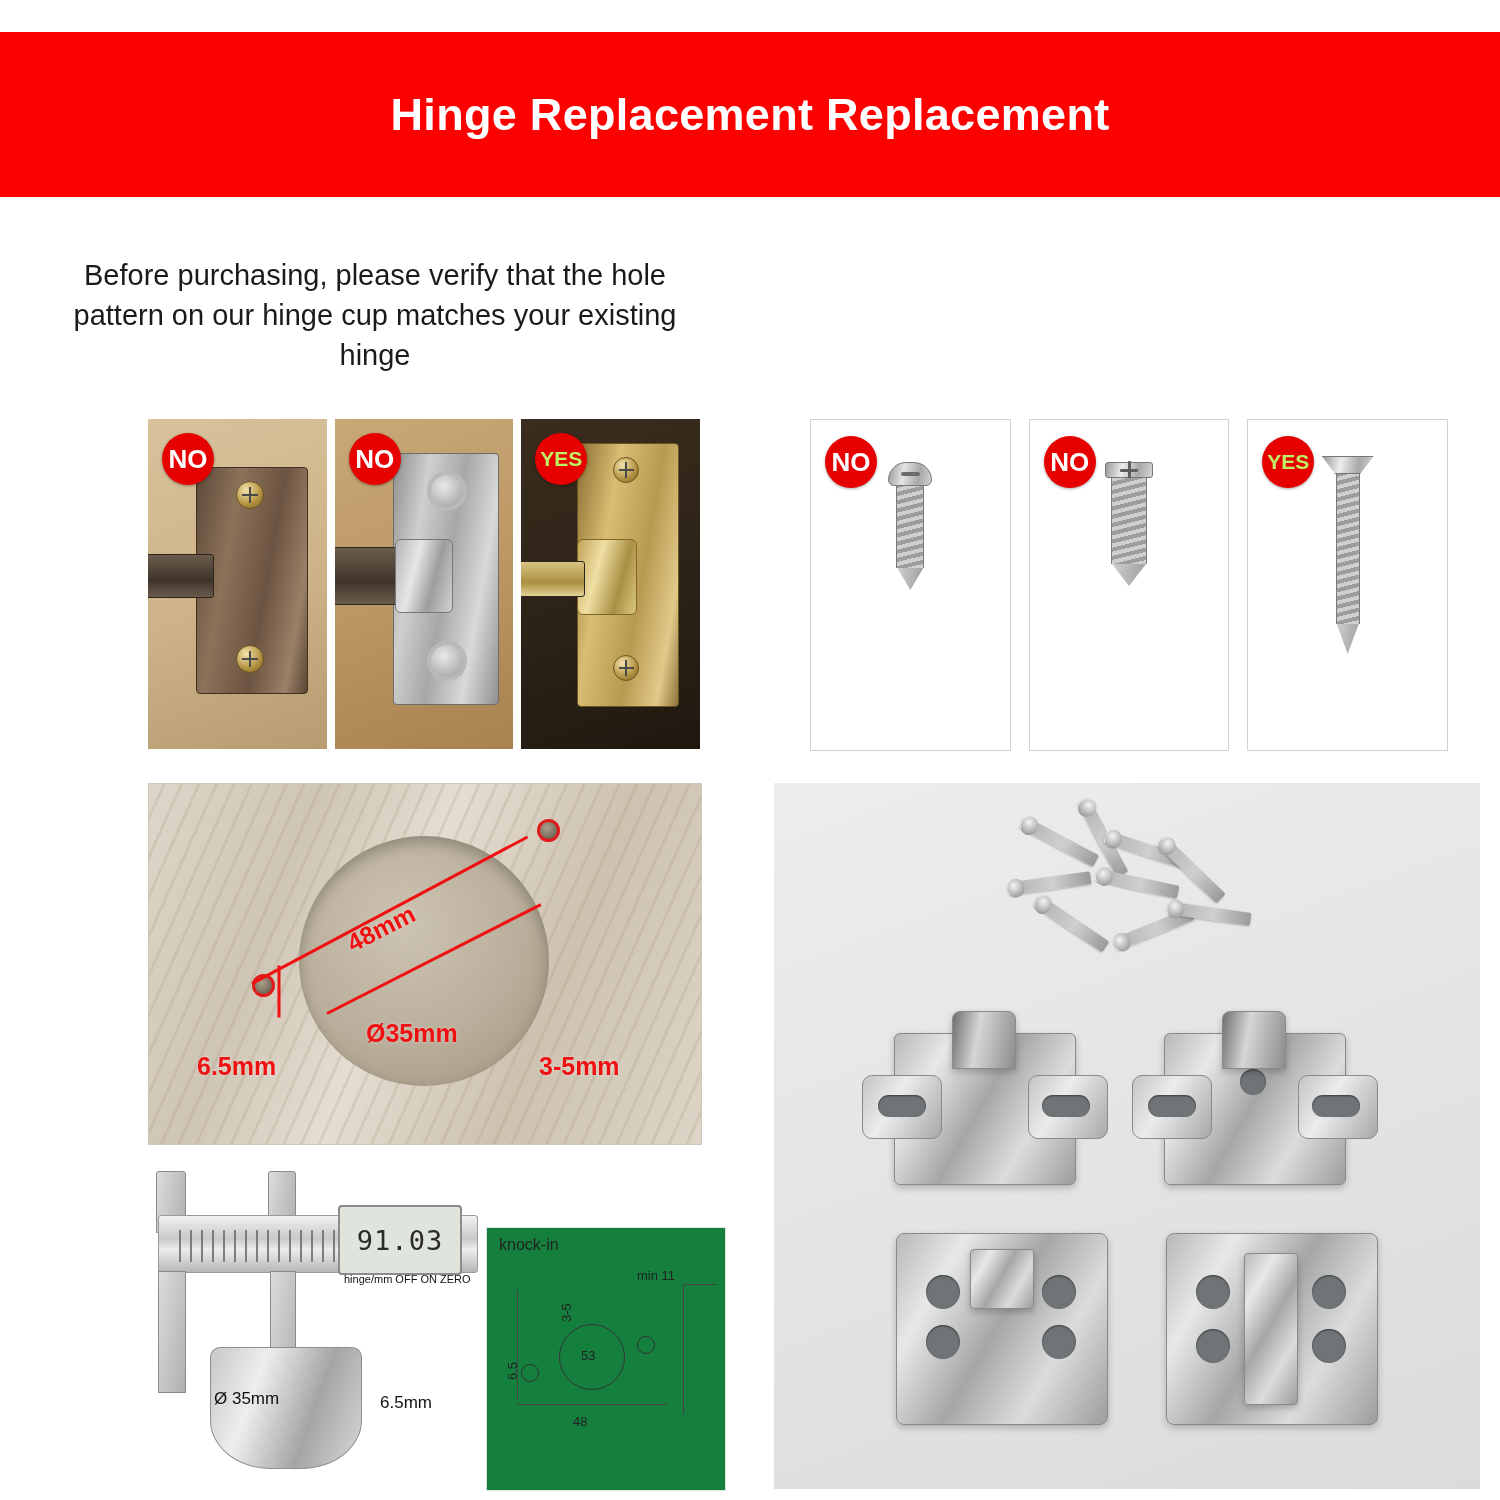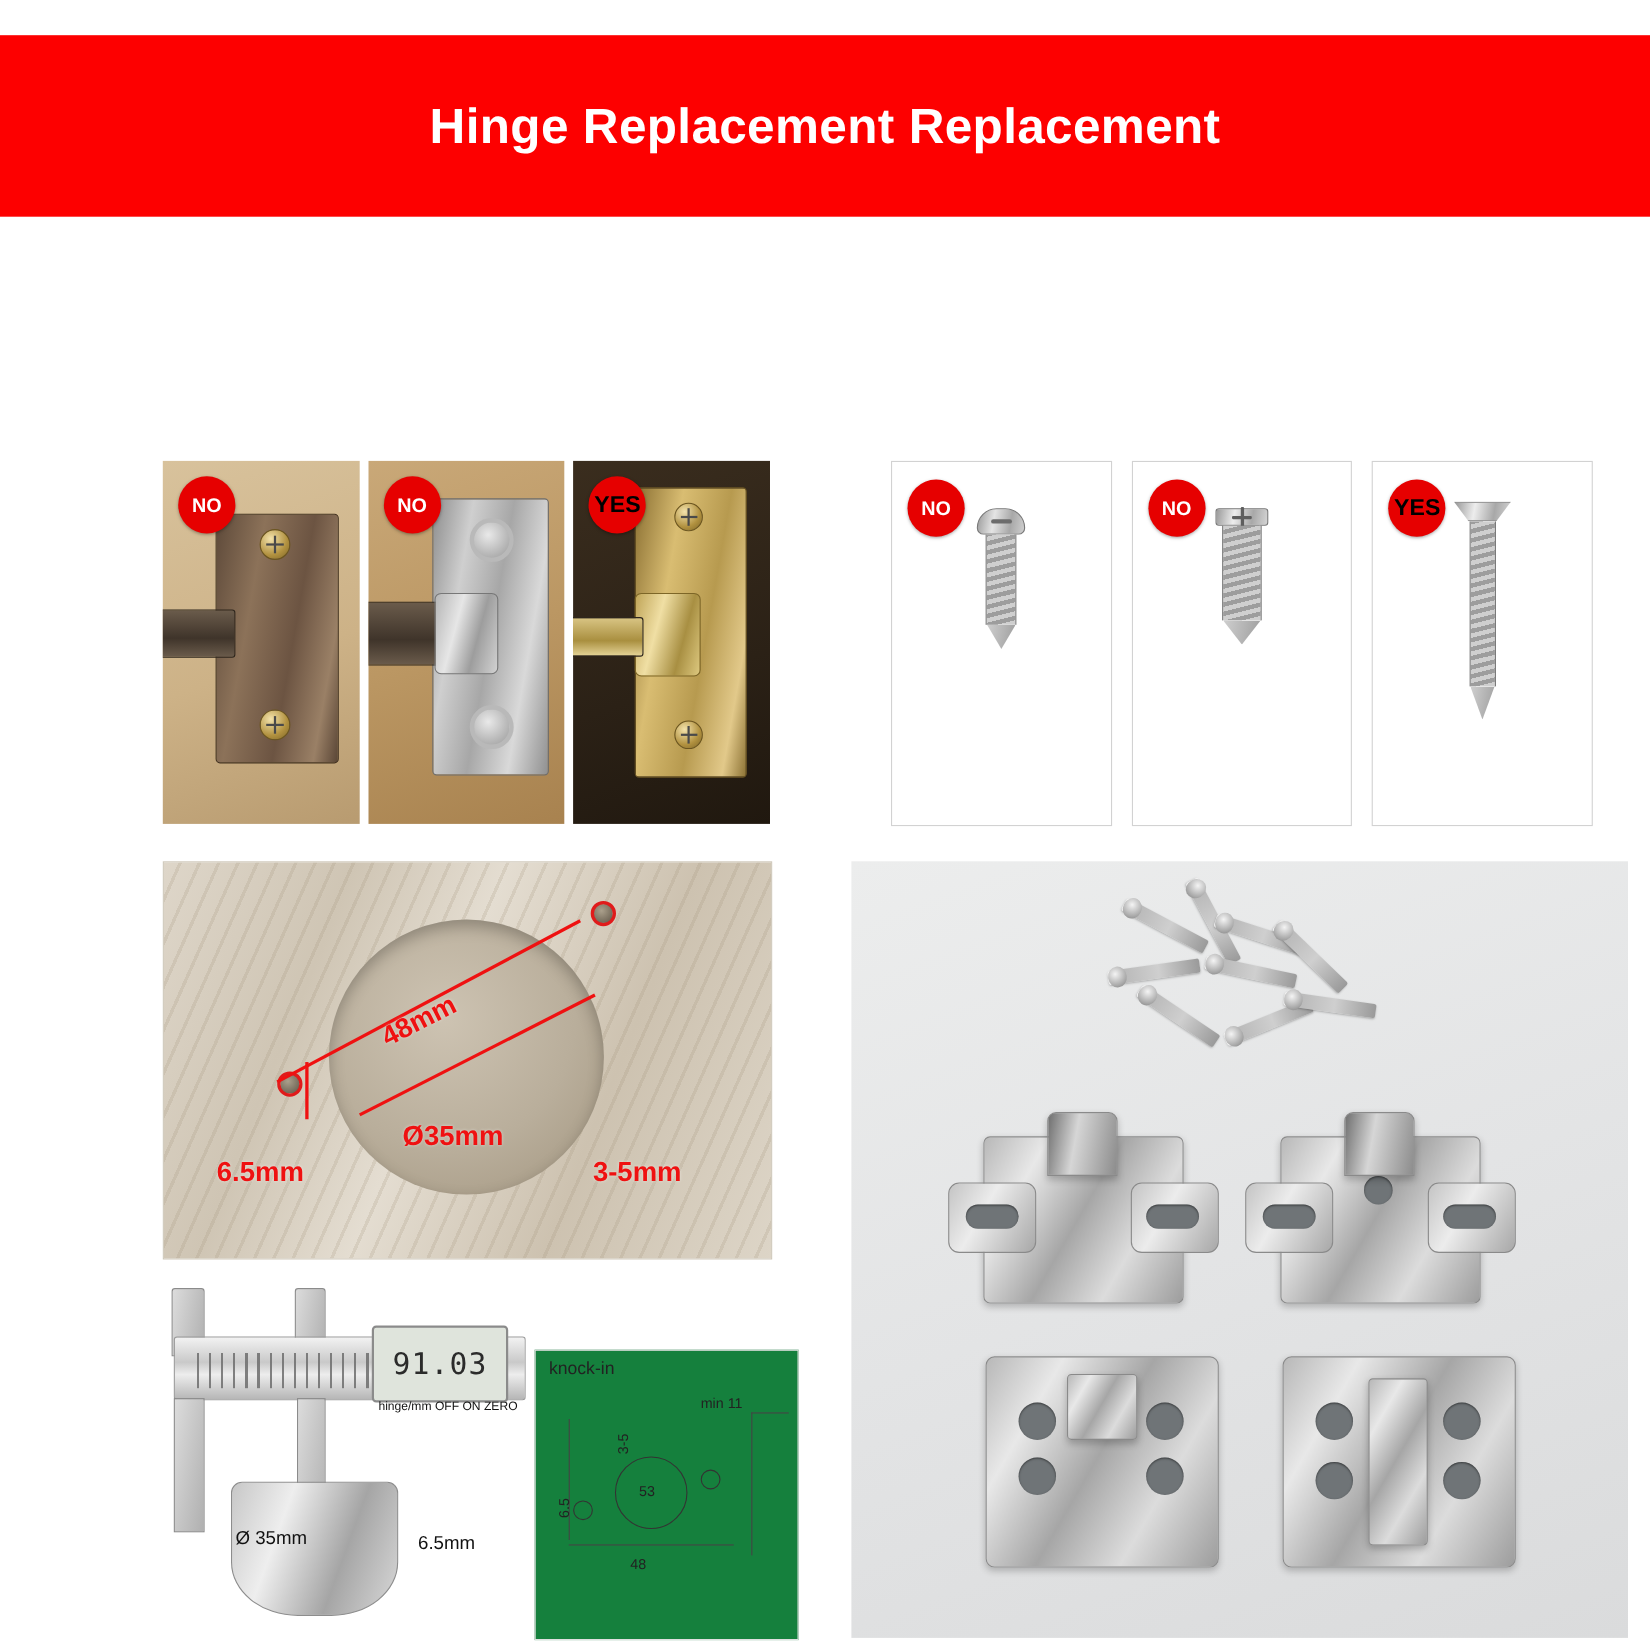--- a/index.html
+++ b/index.html
@@ -73,22 +73,22 @@
     border-radius: 50%;
     background: #e60000;
     color: #fff;
     font-weight: bold;
     display: flex;
     align-items: center;
     justify-content: center;
     box-shadow: 0 1px 3px rgba(0,0,0,.35);
     z-index: 5;
   }
-  .badge.no { width: 52px; height: 52px; font-size: 18px; }
-  .badge.yes { width: 52px; height: 52px; font-size: 21px; color: #000000; }
+  .badge.no { width: 52px; height: 52px; font-size: 26px; }
+  .badge.yes { width: 52px; height: 52px; font-size: 21px; color: #bef264; }
 
   
   .hinge-row {
     position: absolute;
     left: 148px; top: 222px;
     width: 552px; height: 330px;
     display: flex;
     gap: 8px;
   }
   .hinge-photo {
@@ -426,20 +426,21 @@
 <body>
 
 <div class="header">
   <div class="header-title">Hinge Replacement Replacement</div>
 </div>
 
 <div class="content">
 
   <div class="col-left">
 
+    <div class="caption caption-left">Before purchasing, please verify that the hole pattern on our hinge cup matches your existing hinge</div>
 
     <div class="hinge-row">
 
       <div class="hinge-photo hp1">
         <div class="badge no" style="left:14px; top:14px;">NO</div>
         <div class="metal-plate dark" style="left:48px; top:48px; width:110px; height:225px; border-radius:4px;"></div>
         <div class="screw-dot brass" style="left:88px; top:62px; width:26px; height:26px;"></div>
         <div class="screw-dot brass" style="left:88px; top:226px; width:26px; height:26px;"></div>
         <div class="arm" style="left:-6px; top:135px; width:70px; height:42px;"></div>
       </div>

